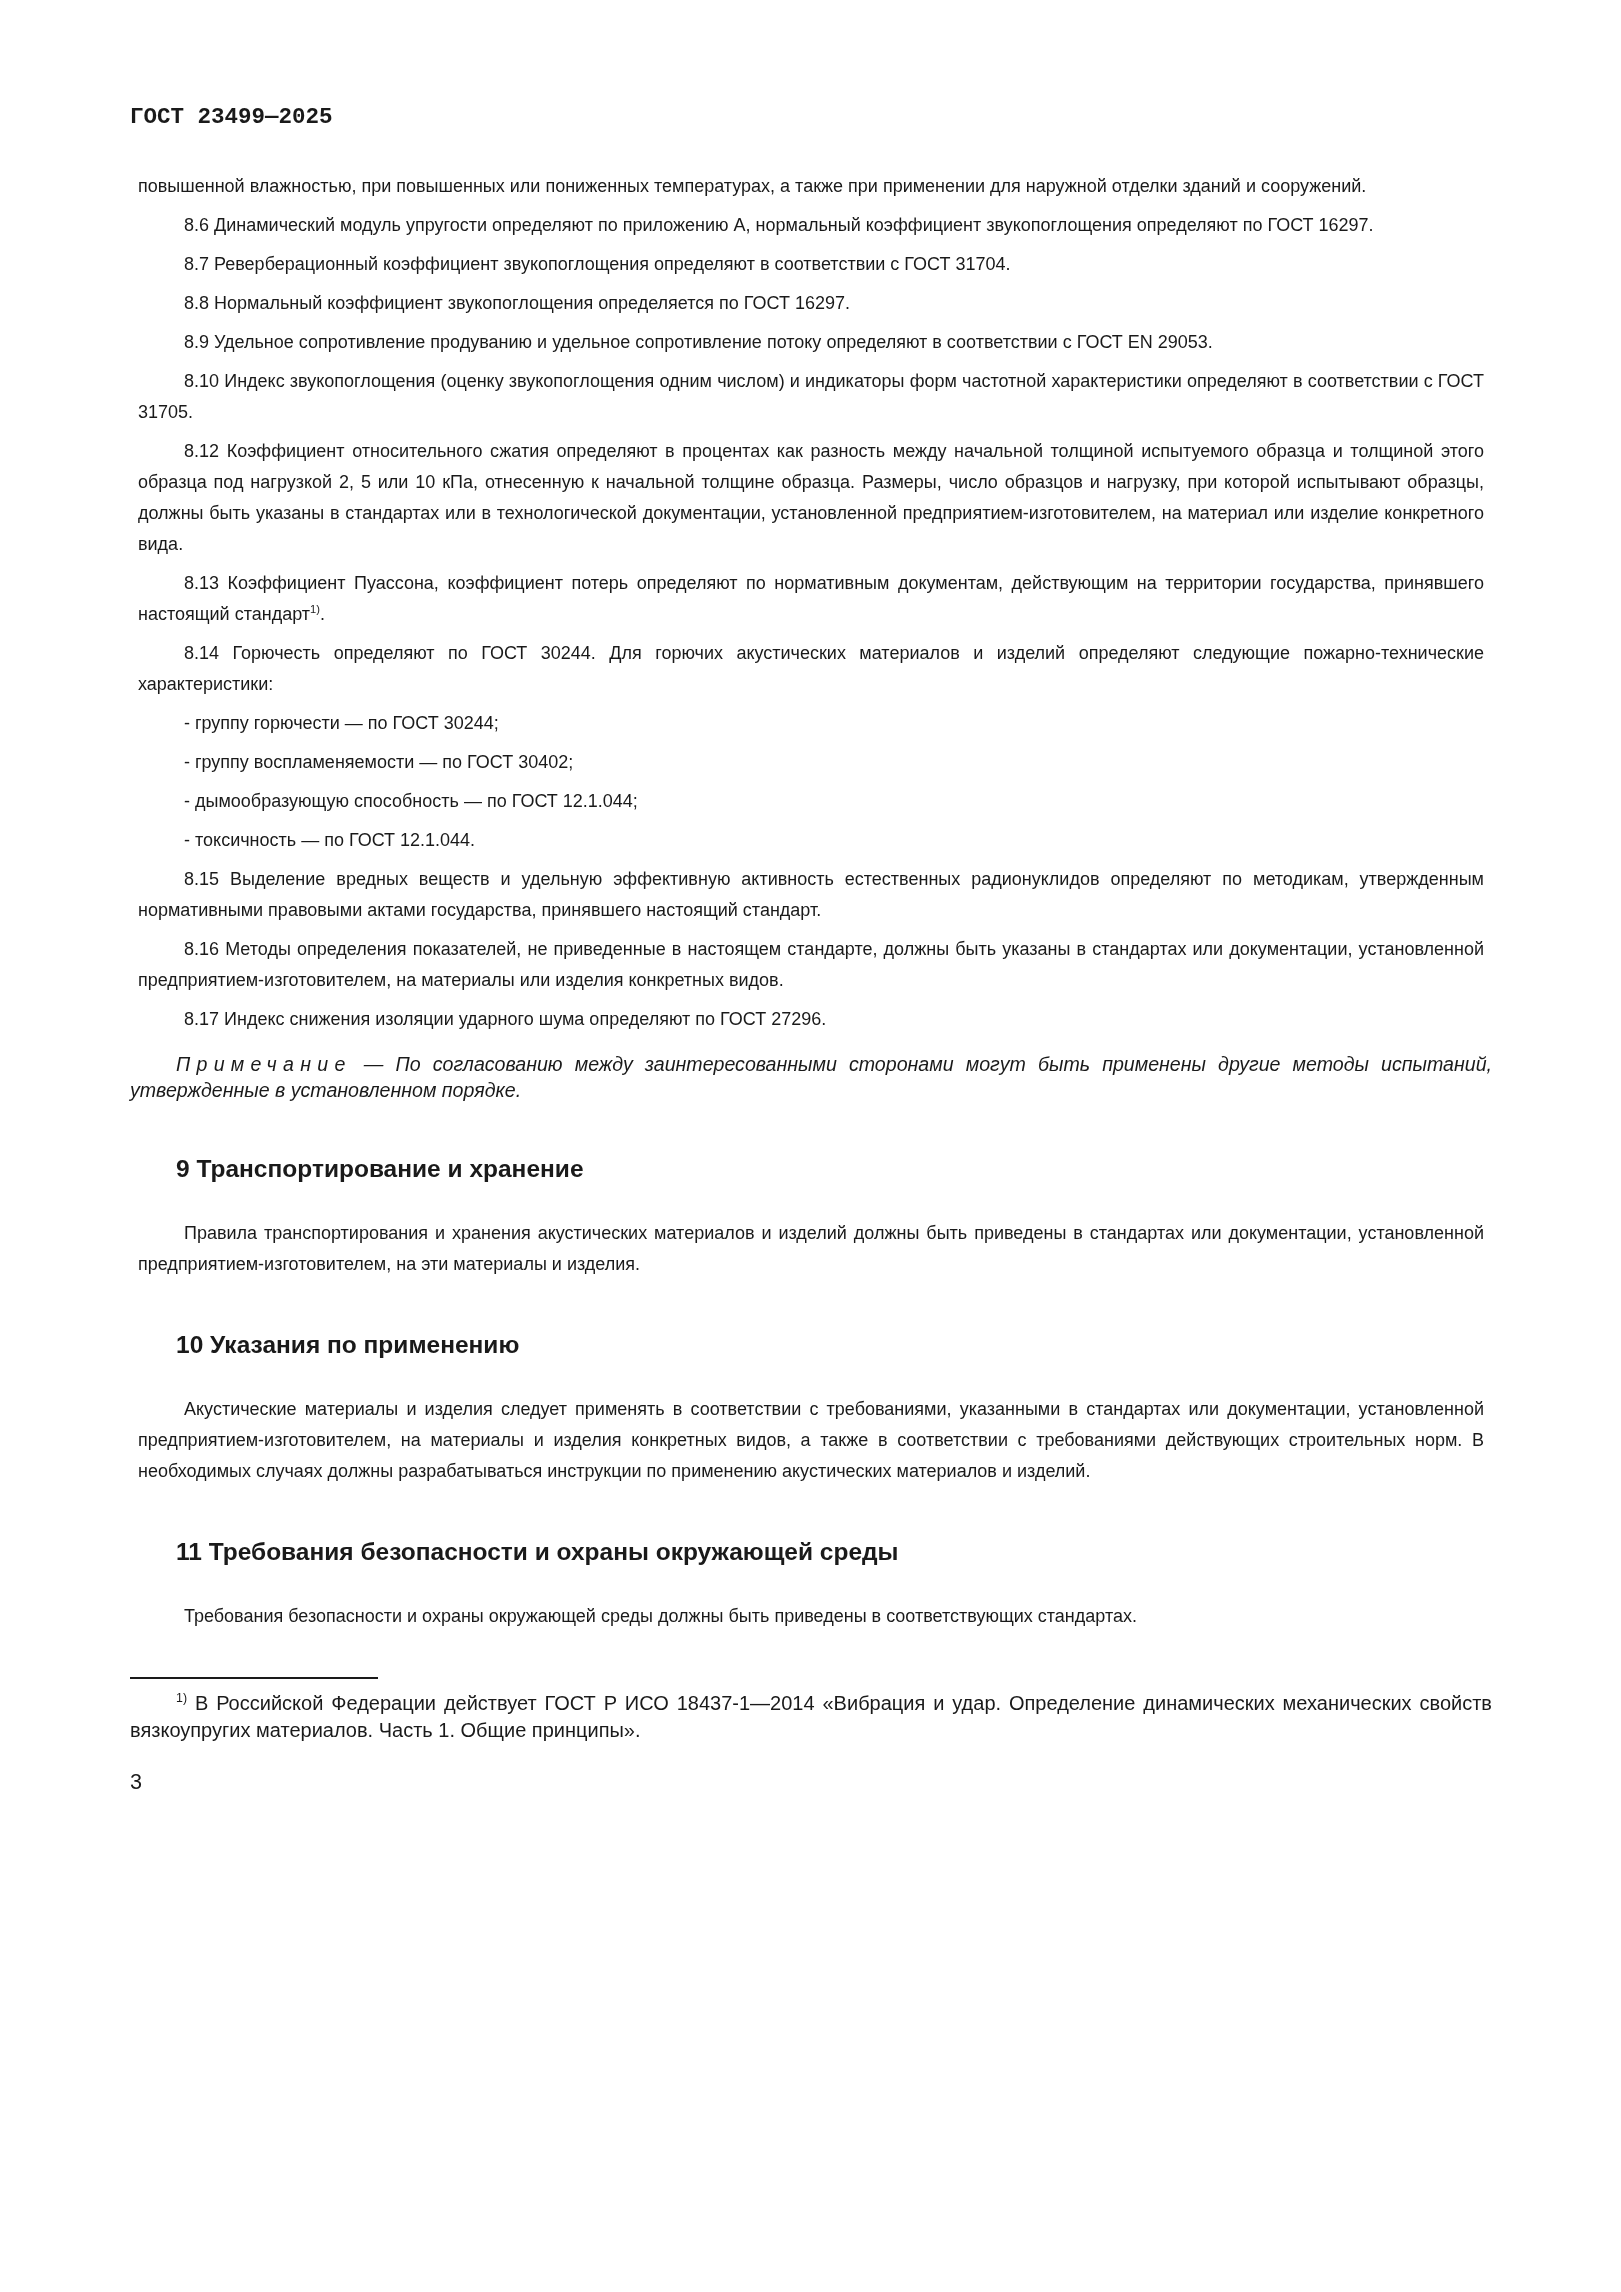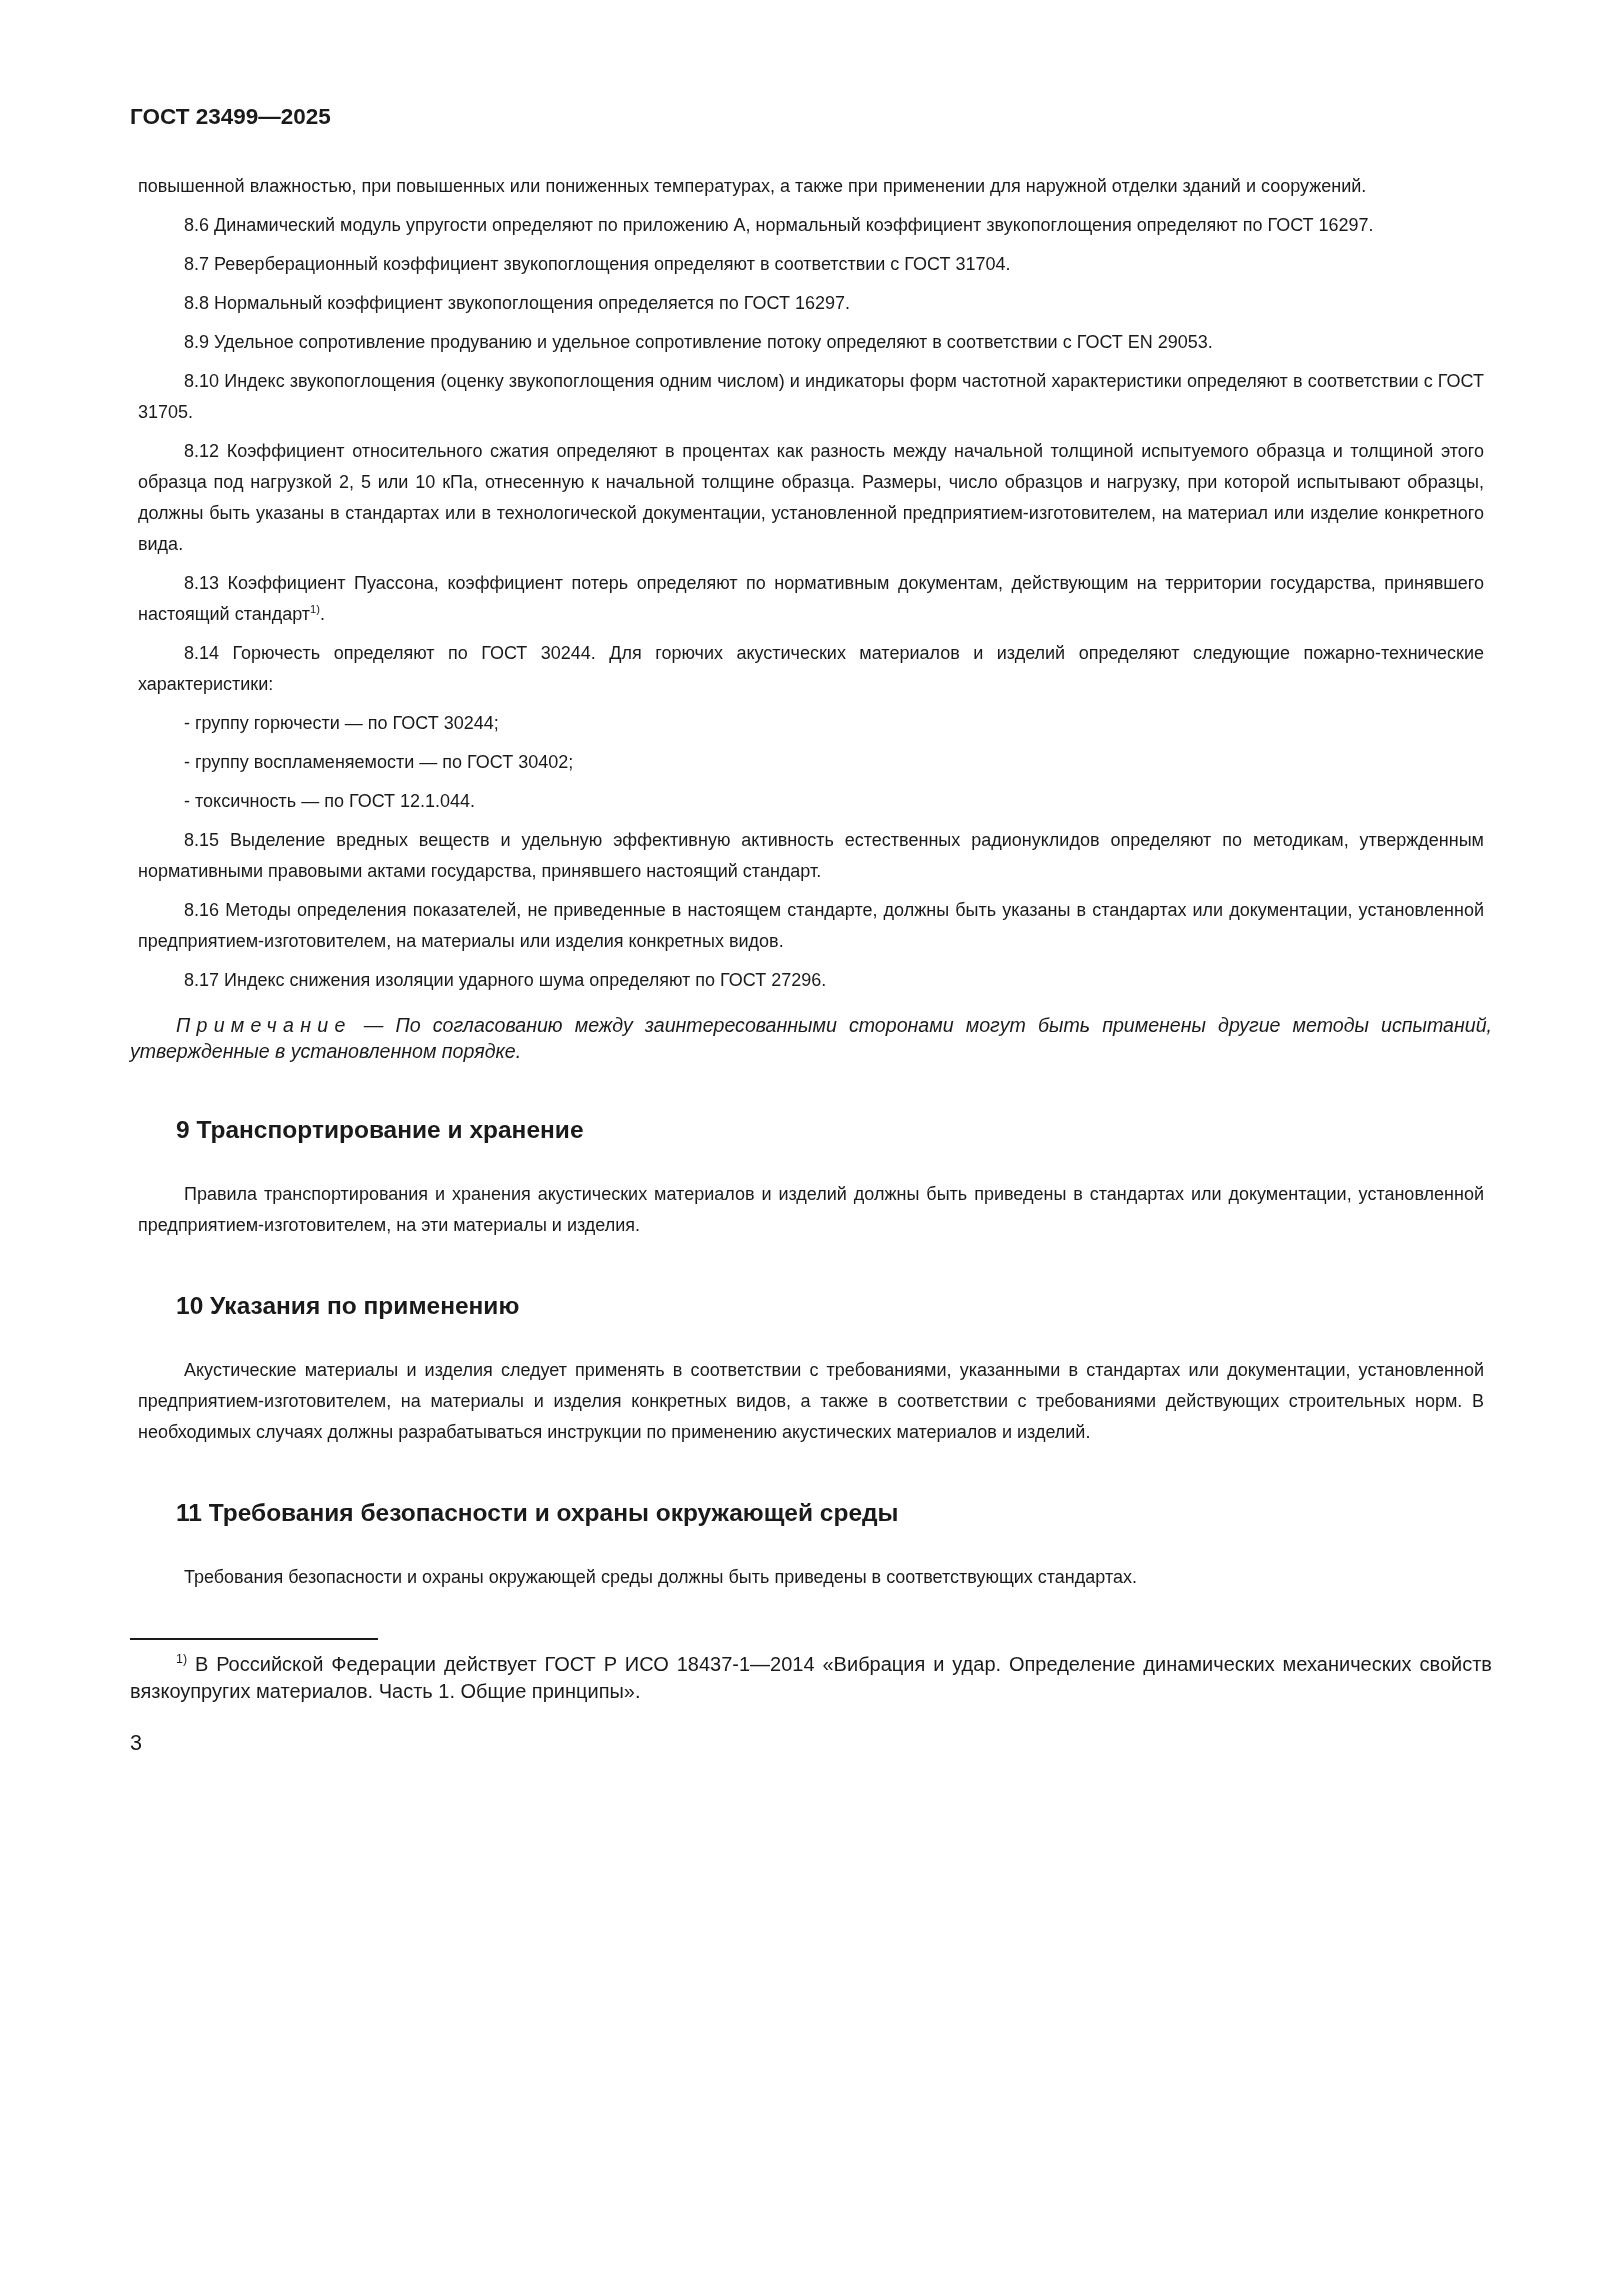--- a/index.html
+++ b/index.html
@@ -15,20 +15,21 @@
   .page {
     box-sizing: border-box;
     width: 1621px;
     height: 2293px;
     padding: 104px 129px 0 130px;
   }
   .doc-header {
     font-size: 22.5px;
     font-weight: bold;
     margin: 0 0 41px 0;
+    font-family: Liberation Mono, monospace;
   }
   p.body {
     font-size: 18px;
     line-height: 31px;
     text-align: justify;
     text-indent: 46px;
     margin: 8px;
   }
   p.no-indent { text-indent: 0; }
   .note {
@@ -86,20 +87,21 @@
     <p class="body">8.9 Удельное сопротивление продуванию и удельное сопротивление потоку определяют в соответствии с ГОСТ EN 29053.</p>
     <p class="body">8.10 Индекс звукопоглощения (оценку звукопоглощения одним числом) и индикаторы форм частотной характеристики определяют в соответствии с ГОСТ 31705.</p>
     <p class="body">8.12 Коэффициент относительного сжатия определяют в процентах как разность между начальной толщиной испытуемого образца и толщиной этого образца под нагрузкой 2, 5 или 10 кПа, отнесенную к начальной толщине образца. Размеры, число образцов и нагрузку, при которой испытывают образцы, должны быть указаны в стандартах или в технологической документации, установленной предприятием-изготовителем, на материал или изделие конкретного вида.</p>
 
     <p class="body"><span>8.13 Коэффициент Пуассона, коэффициент потерь определяют по нормативным документам, действующим на территории государства, принявшего настоящий стандарт</span><span class="sup">1)</span><span>.</span></p>
 
     <p class="body">8.14 Горючесть определяют по ГОСТ 30244. Для горючих акустических материалов и изделий определяют следующие пожарно-технические характеристики:</p>
 
     <p class="body">- группу горючести — по ГОСТ 30244;</p>
     <p class="body">- группу воспламеняемости — по ГОСТ 30402;</p>
+    <p class="body">- дымообразующую способность — по ГОСТ 12.1.044;</p>
     <p class="body">- токсичность — по ГОСТ 12.1.044.</p>
 
     <p class="body">8.15 Выделение вредных веществ и удельную эффективную активность естественных радионуклидов определяют по методикам, утвержденным нормативными правовыми актами государства, принявшего настоящий стандарт.</p>
     <p class="body">8.16 Методы определения показателей, не приведенные в настоящем стандарте, должны быть указаны в стандартах или документации, установленной предприятием-изготовителем, на материалы или изделия конкретных видов.</p>
     <p class="body">8.17 Индекс снижения изоляции ударного шума определяют по ГОСТ 27296.</p>
 
     <p class="note"><span class="note-label">Примечание</span> <span>— По согласованию между заинтересованными сторонами могут быть применены другие методы испытаний, утвержденные в установленном порядке.</span></p>
 
     <section>
       <h2 class="section-title">9 Транспортирование и хранение</h2>

